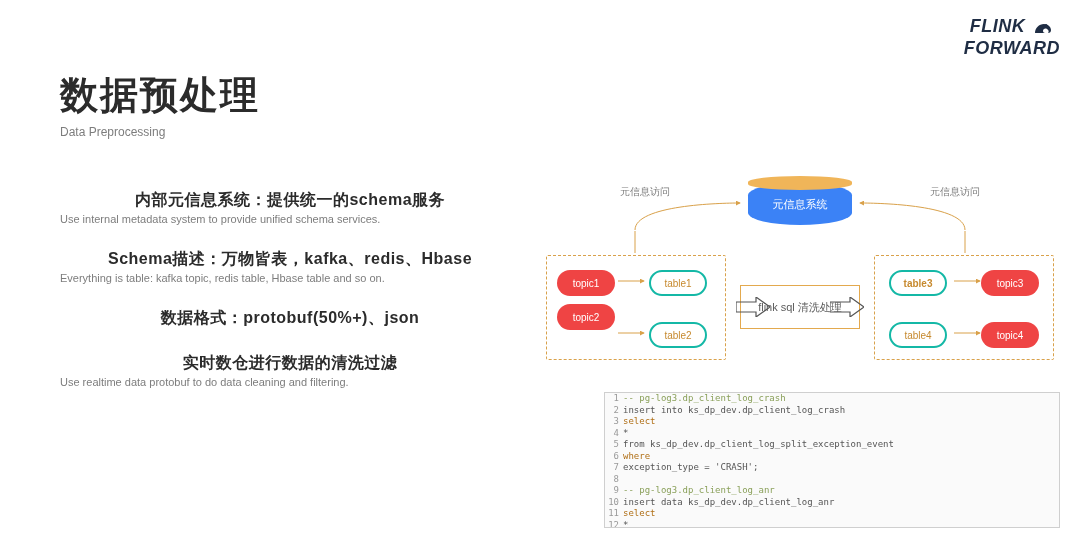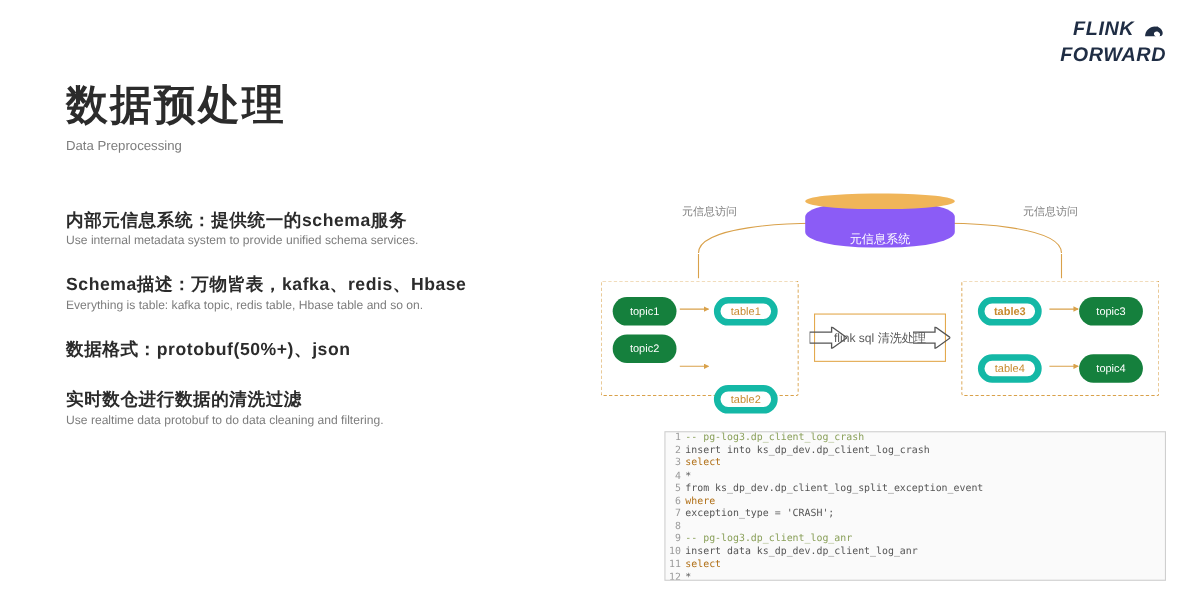--- a/index.html
+++ b/index.html
@@ -7,54 +7,54 @@
     width: 1080px; height: 544px;
     background: #ffffff;
     font-family: "Helvetica Neue", Arial, "PingFang SC", "Microsoft YaHei", sans-serif;
     position: relative;
     color: #2b2b2b;
   }
 
   
   .logo {
     position: absolute; top: 18px; right: 20px;
-    text-align: right; line-height: 0.95;
+    text-align: center; line-height: 0.95;
     font-weight: 800; font-style: italic;
     letter-spacing: 0.5px;
     color: #1f2d44;
   }
   .logo .l1 { font-size: 18px; }
   .logo .l2 { font-size: 18px; }
   .logo .squirrel { display:inline-block; vertical-align:top; margin-left:2px; }
 
   
   .title-block { position:absolute; left:60px; top:70px; }
   .title-cn { font-size: 38px; font-weight: 700; letter-spacing: 2px; }
   .title-en { font-size: 12px; color:#7d7d7d; margin-top:4px; }
 
   
   .bullets { position:absolute; left:60px; top:190px; width:460px; }
   .bullet { margin-bottom: 24px; }
-  .bullet-cn { font-size: 16px; font-weight: 700; color:#2b2b2b; letter-spacing:0.5px; }
+  .bullet-cn { font-size: 16px; font-weight: 700; color:#2b2b2b; letter-spacing:0.5px;text-align:center; }
   .bullet-en { font-size: 11px; color:#7d7d7d; margin-top:2px; }
 
   
   .diagram {
     position:absolute; left:540px; top:175px;
     width:520px; height:200px;
   }
   .diagram svg { position:absolute; inset:0; }
 
   
   .meta-db {
     position:absolute; left:50%; transform:translateX(-50%);
-    top:8px; width:136px; height:42px;
-    background:#8b5cf6;
+    top:8px; width:104px; height:42px;
+    background:#3b82f6;
     border-radius: 60px / 14px;
-    display:flex; align-items:flex-end; justify-content:center;
+    display:flex; align-items:center; justify-content:center;
     color:#fff; font-size:11px;
   }
   .meta-db::before {
     content:""; position:absolute; top:-7px; left:0; right:0; height:14px;
     background:#f0b559; border-radius:60px/7px;
   }
   .meta-label {
     position:absolute; top:10px; font-size:10px; color:#7d7d7d;
   }
   .meta-label.left { left:80px; }
@@ -64,22 +64,22 @@
     position:absolute; border:1px dashed #d9a14a; border-radius:2px;
   }
   .dashed-left  { top:80px; left:6px;  width:180px; height:105px; }
   .dashed-right { top:80px; right:6px; width:180px; height:105px; }
 
   .node {
     position:absolute; width:58px; height:26px; border-radius:13px;
     font-size:10px; display:flex; align-items:center; justify-content:center;
     color:#fff;
   }
-  .node.solid   { background:#15803d; }
-  .node.outline { background:#fff; color:#c78a2f; border:6px solid #14b8a6; }
+  .node.solid   { background:#ef4444; }
+  .node.outline { background:#fff; color:#c78a2f; border:2px solid #14b8a6; }
 
   .flink-box {
     position:absolute; top:110px; left:50%; transform:translateX(-50%);
     width:120px; height:44px;
     border:1px solid #e3a94e; background:#fff;
     font-size:11px; color:#5b5b5b;
     display:flex; align-items:center; justify-content:center;
   }
 
   .big-arrow {
@@ -165,21 +165,21 @@
   <div class="meta-label right">元信息访问</div>
 
   <div class="meta-db">
     <span>元信息系统</span>
   </div>
 
   <div class="dashed-box dashed-left">
     <div class="node solid" style="top:14px; left:10px;">topic1</div>
     <div class="node outline" style="top:14px; left:102px;">table1</div>
     <div class="node solid" style="top:48px; left:10px;">topic2</div>
-    <div class="node outline" style="top:66px; left:102px;margin-top:28px;">table2</div>
+    <div class="node outline" style="top:66px; left:102px;">table2</div>
   </div>
 
   <div class="dashed-box dashed-right">
     <div class="node outline" style="top:14px; left:14px;font-weight:bold;">table3</div>
     <div class="node solid" style="top:14px; left:106px;">topic3</div>
     <div class="node outline" style="top:66px; left:14px;">table4</div>
     <div class="node solid" style="top:66px; left:106px;">topic4</div>
   </div>
 
   <div class="flink-box">

